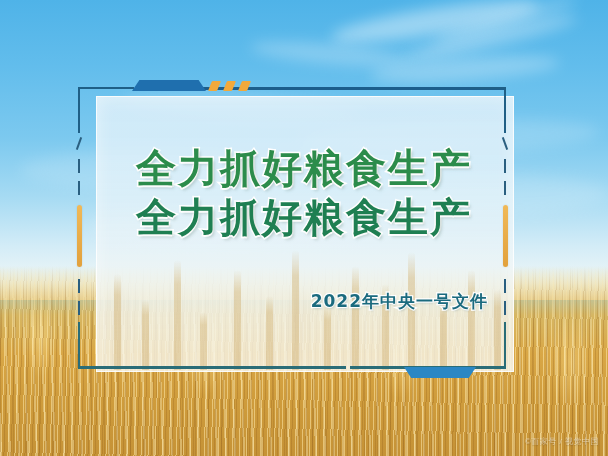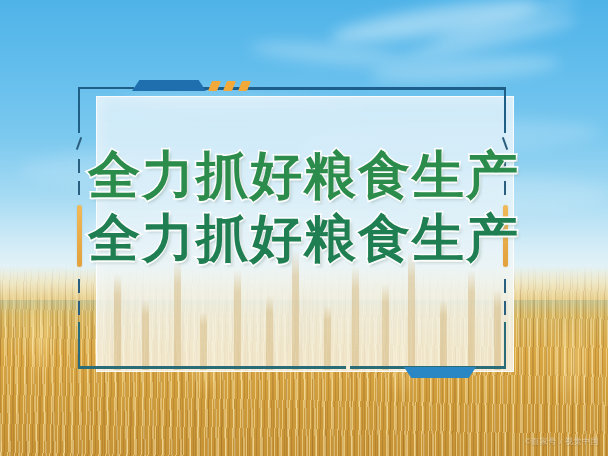--- a/index.html
+++ b/index.html
@@ -150,21 +150,21 @@
   }
 
   
   .titles{
     position:absolute;left:96px;top:96px;width:416px;height:274px;
     display:flex;flex-direction:column;align-items:center;justify-content:flex-start;
     padding-top:48px;box-sizing:border-box;
   }
   .t-line{
     font-family:"DejaVu Sans","Liberation Sans",sans-serif;
-    font-size:52px;font-weight:bold;line-height:1.22;
+    font-size:40px;font-weight:bold;line-height:1.22;
     letter-spacing:2px;
     color:#2c8c4b;
     -webkit-text-stroke:3px #ffffff;
     paint-order:stroke fill;
     text-shadow:
       0 2px 0 rgba(255,255,255,.9),
       2px 3px 3px rgba(120,150,140,.35);
     white-space:nowrap;
     text-align:right;
   }
@@ -262,16 +262,17 @@
         <div class="rail-seg" style="top: 48px; height: 14px;"></div>
         <div class="rail-orange" style="top: 72px; height: 62px;"></div>
         <div class="rail-seg" style="top: 146px; height: 14px;"></div>
         <div class="rail-seg" style="top: 168px; height: 14px;"></div>
       </div>
   </div>
 
   <div class="titles">
     <div class="t-line l1">全力抓好粮食生产</div>
     <div class="t-line l2">全力抓好粮食生产</div>
+    <div class="subtitle">2022年中央一号文件</div>
   </div>
 
   <div class="watermark">©百家号 / 视觉中国</div>
 </div>
 
 </body></html>

